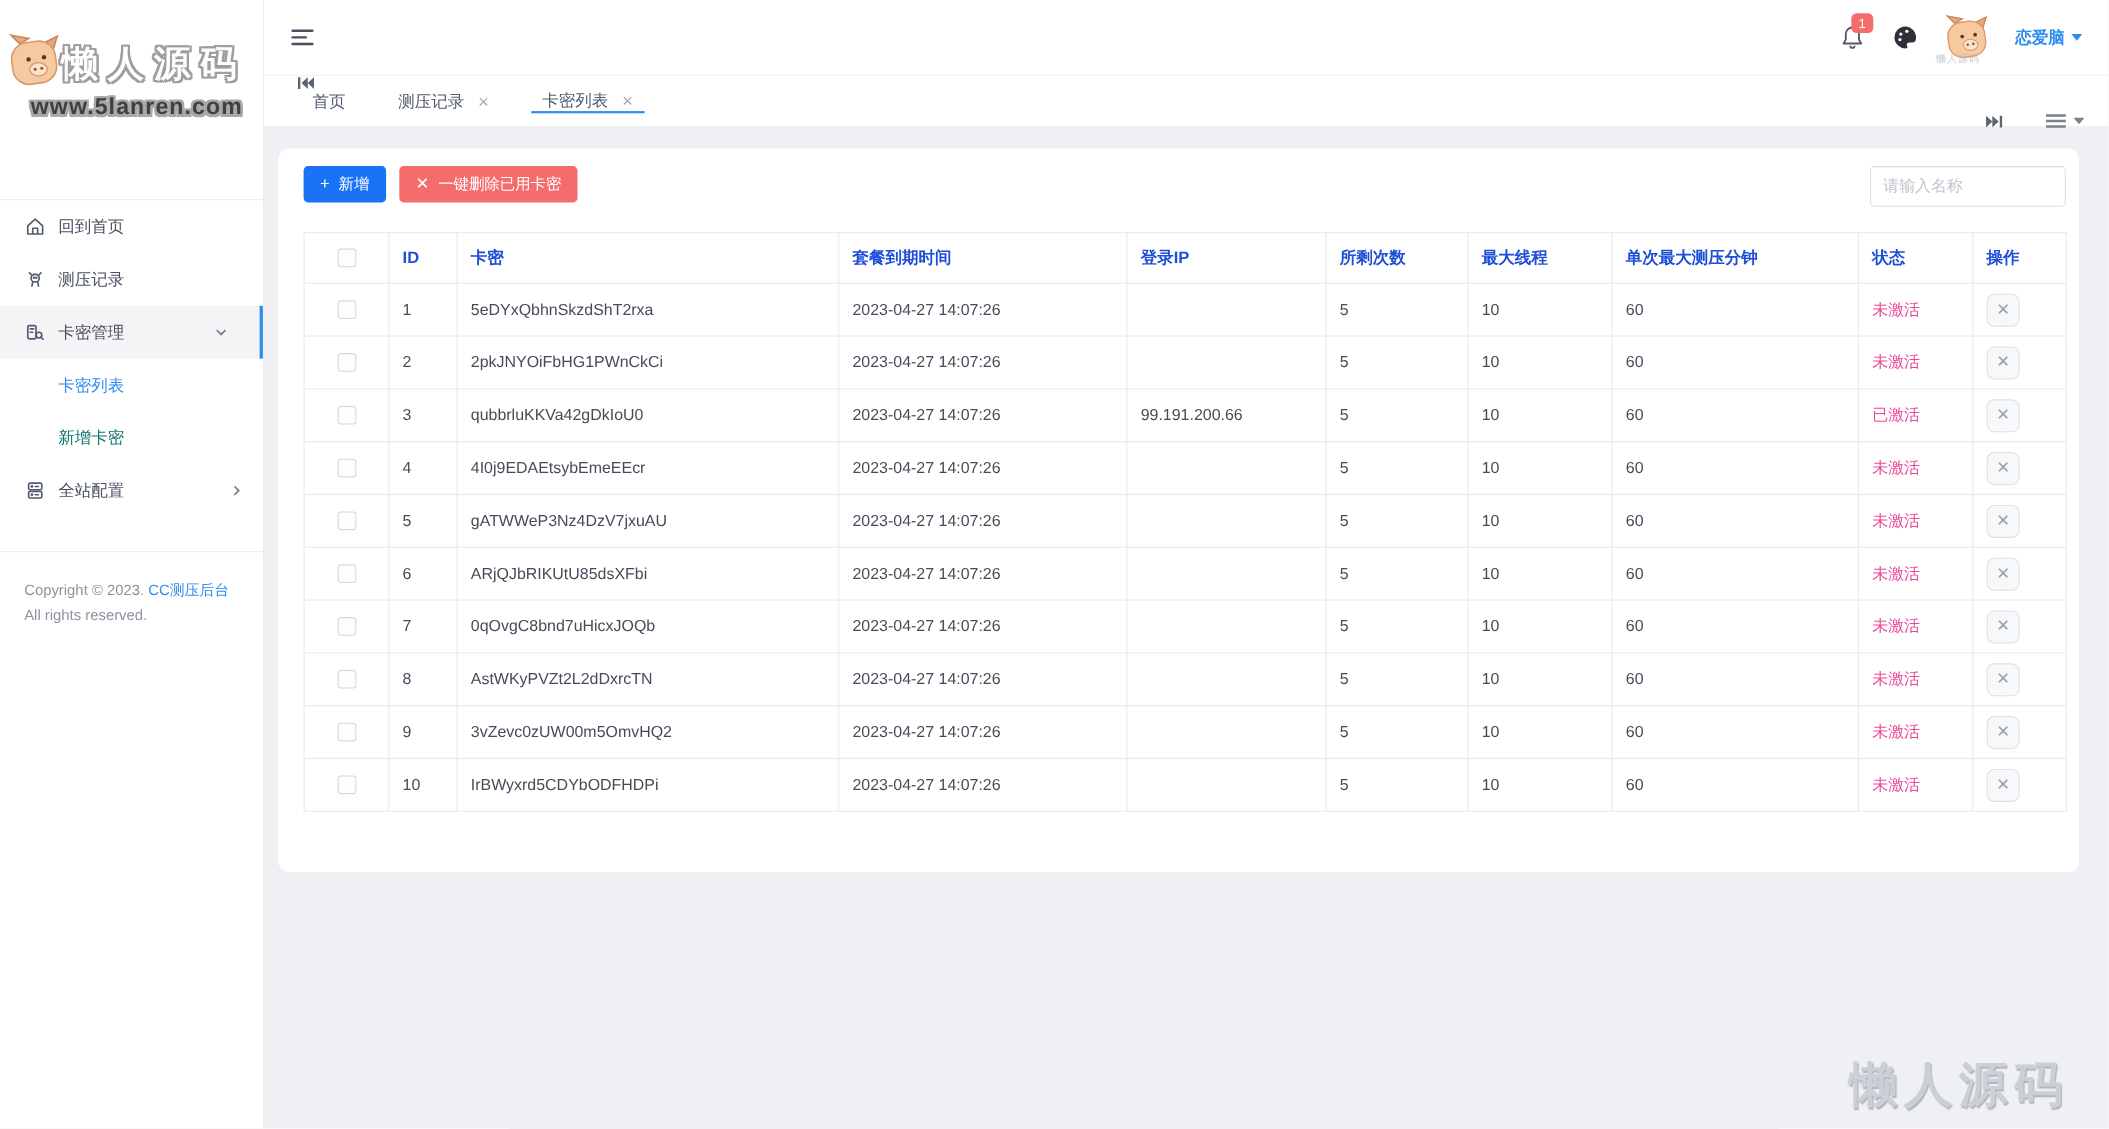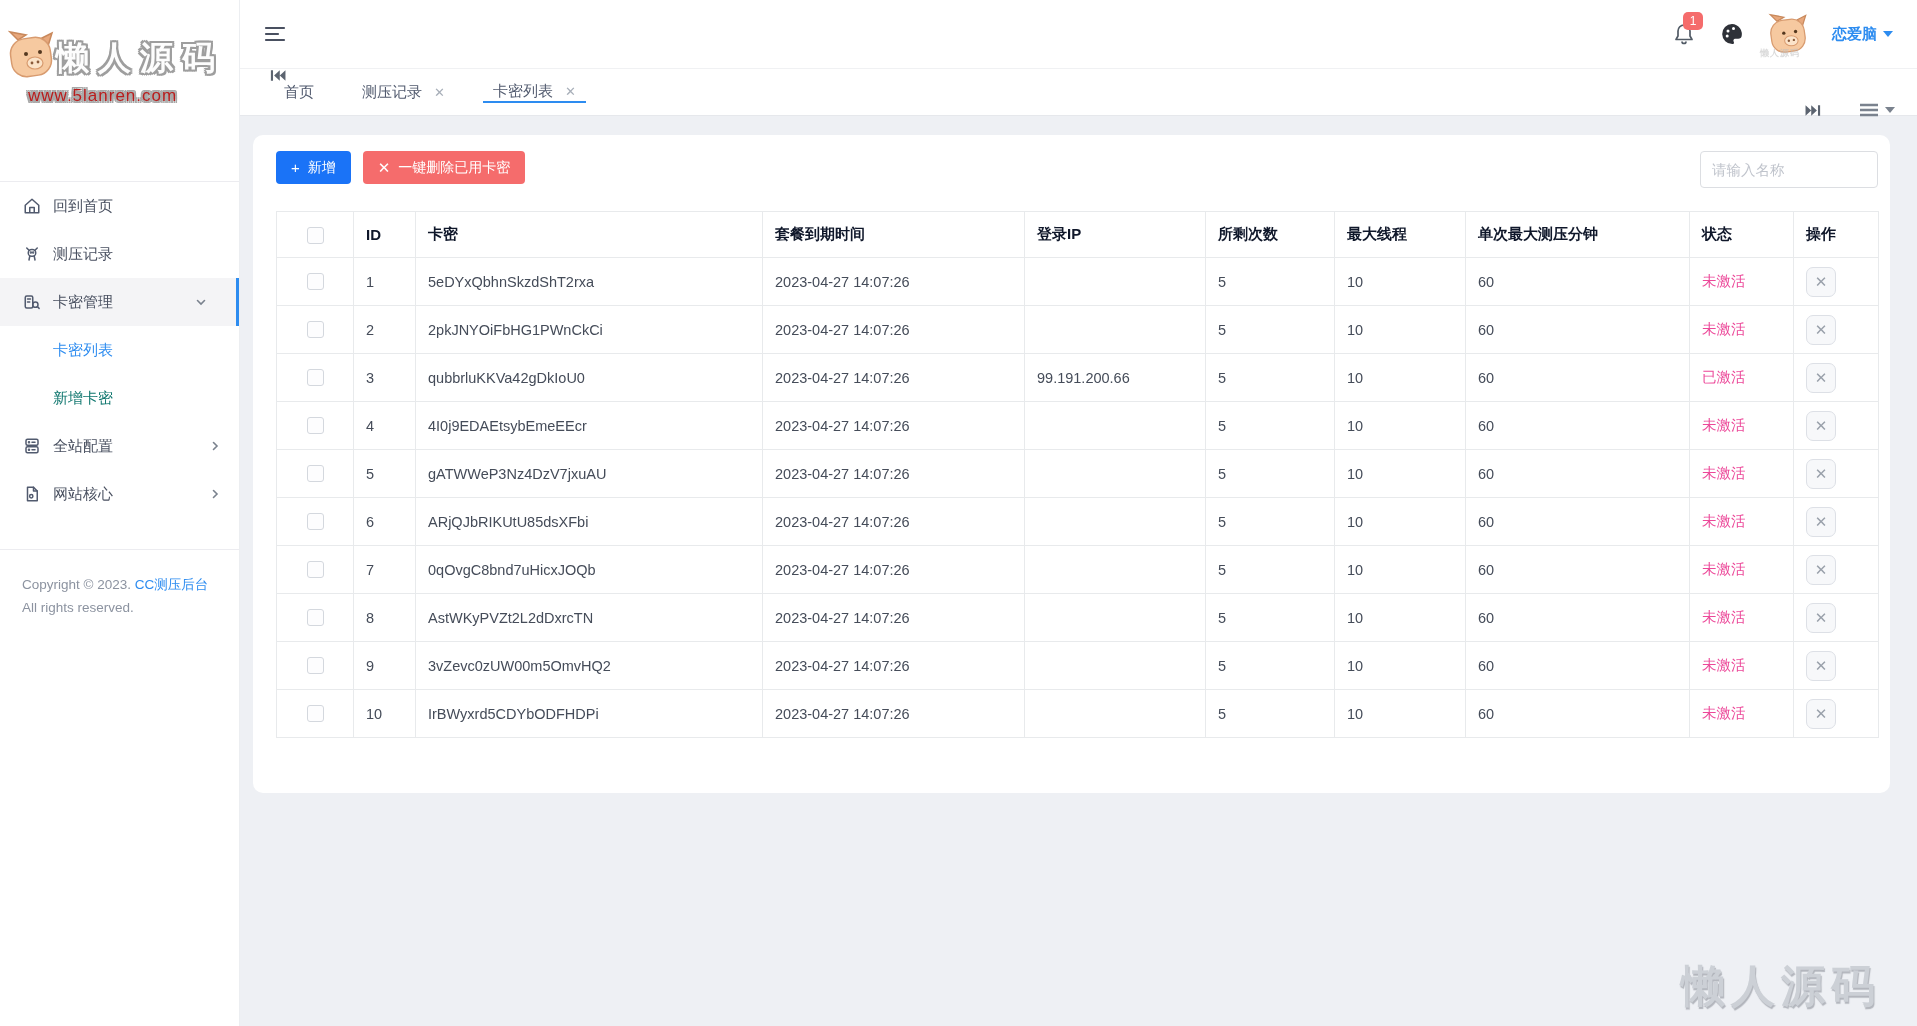--- a/index.html
+++ b/index.html
@@ -11,22 +11,22 @@
   }
   
   .sidebar { width:240px; flex-shrink:0; background:#fff; border-right:1px solid #eceef1; display:flex; flex-direction:column; }
   .logo-block { height:182px; border-bottom:1px solid #ececf0; position:relative; }
   .logo-pig { position:absolute; left:8px; top:30px; }
   .logo-title {
     position:absolute; left:56px; top:36px; font-size:33px; font-weight:bold; letter-spacing:9px;
     color:#fdfdfd; text-shadow:-2px -2px 0 #9e9e9e, 2px -2px 0 #9e9e9e, -2px 2px 0 #9e9e9e, 2px 2px 0 #9e9e9e, 0 2px 0 #9e9e9e, 2px 0 0 #9e9e9e, 0 -2px 0 #9e9e9e, -2px 0 0 #9e9e9e;
   }
   .logo-sub {
-    position:absolute; left:28px; top:86px; font-size:17px; font-weight:normal; letter-spacing:1px;
-    color:#b91c1c; text-shadow:-2px -2px 0 #a8a8a8, 2px -2px 0 #a8a8a8, -2px 2px 0 #a8a8a8, 2px 2px 0 #a8a8a8, 0 2px 0 #a8a8a8, 2px 0 0 #a8a8a8, 0 -2px 0 #a8a8a8, -2px 0 0 #a8a8a8;
+    position:absolute; left:28px; top:86px; font-size:21px; font-weight:bold; letter-spacing:1px;
+    color:#404040; text-shadow:-2px -2px 0 #a8a8a8, 2px -2px 0 #a8a8a8, -2px 2px 0 #a8a8a8, 2px 2px 0 #a8a8a8, 0 2px 0 #a8a8a8, 2px 0 0 #a8a8a8, 0 -2px 0 #a8a8a8, -2px 0 0 #a8a8a8;
   }
   .menu { padding-top:0; }
   .menu-item { height:48px; display:flex; align-items:center; padding:0 18px 0 22px; font-size:15px; color:#495060; cursor:pointer; }
   .menu-item .mi-icon { width:20px; height:20px; margin-right:11px; display:flex; align-items:center; justify-content:center; }
   .menu-item .chev { margin-left:auto; display:flex; }
   .menu-item.active-parent { background:#f4f4f6; border-right:3px solid #2d8cf0; padding-right:29px; }
   .sub-item { height:48px; display:flex; align-items:center; padding-left:53px; font-size:15px; color:#0f766e; cursor:pointer; }
   .sub-item.active { color:#2d8cf0; }
   .side-footer { margin-top:31px; border-top:1px solid #ececf0; padding:24px 7px 0 22px; font-size:13.5px; color:#8c93a0; line-height:1.7; }
   .side-footer a { color:#2d8cf0; text-decoration:none; }
@@ -57,21 +57,21 @@
   .toolbar { display:flex; align-items:flex-start; }
   .btn { height:33px; border:none; border-radius:4px; color:#fff; font-size:14px; padding:0 15px; display:inline-flex; align-items:center; gap:8px; cursor:pointer; font-family:inherit; }
   .btn-blue { background:#1a73f7; }
   .btn-red { background:#f56c6c; margin-left:12px; }
   .btn .glyph { font-size:15px; line-height:1; }
   .search-input { margin-left:auto; width:178px; height:37px; border:1px solid #dcdee2; border-radius:4px; font-size:14.5px; padding:0 11px; color:#a21caf; outline:none; font-family:inherit; background:#fff; }
   .search-input::placeholder { color:#c0c4cc; }
   
   .data-table { border-collapse:collapse; table-layout:fixed; width:1602px; margin-top:23px; }
   .data-table th, .data-table td { border:1px solid #e8eaec; padding:0 12px; text-align:left; overflow:hidden; white-space:nowrap; }
-  .data-table th { height:46px; font-size:15px; font-weight:bold; color:#0f172a; }
+  .data-table th { height:46px; font-size:15px; font-weight:bold; color:#1d4ed8; }
   .data-table td { height:48px; font-size:14.5px; color:#454c59; }
   .c-check { text-align:center !important; padding:0 !important; }
   .cb { width:17px; height:17px; border:1px solid #d4d8de; border-radius:3px; background:#fdfdfe; display:inline-block; vertical-align:middle; cursor:pointer; }
   .status-text { color:#ec4899; }
   .op-btn { width:30px; height:30px; border:1px solid #dde0e6; border-radius:7px; background:#f7f8fa; color:#99a0aa; font-size:15px; line-height:1; cursor:pointer; font-family:inherit; }
   .corner-watermark {
     position:absolute; right:36px; bottom:10px; font-size:44px; font-weight:bold; letter-spacing:6px;
     color:#ccd0d6; text-shadow:1px 2px 1px #b2b5bc, -1px -1px 1px #eef0f4;
   }
   svg { display:block; }
@@ -156,35 +156,20 @@
           </svg>
       </span>
       <span>全站配置</span>
       <span class="chev">
         <svg width="12" height="12" viewBox="0 0 12 12" fill="none" stroke="#7a828e" stroke-width="1.6" stroke-linecap="round">
             <path d="M4.5 2.5 L8 6 L4.5 9.5"></path>
           </svg>
       </span>
     </div>
 
-    <div class="menu-item">
-      <span class="mi-icon">
-        <svg width="18" height="18" viewBox="0 0 24 24" fill="none" stroke="#515a6e" stroke-width="2" stroke-linecap="round" stroke-linejoin="round">
-            <path d="M6 3 H14 L19 8 V21 H6 Z"></path>
-            <path d="M14 3 V8 H19"></path>
-            <circle cx="11" cy="15" r="2.2"></circle>
-          </svg>
-      </span>
-      <span>网站核心</span>
-      <span class="chev">
-        <svg width="12" height="12" viewBox="0 0 12 12" fill="none" stroke="#7a828e" stroke-width="1.6" stroke-linecap="round">
-            <path d="M4.5 2.5 L8 6 L4.5 9.5"></path>
-          </svg>
-      </span>
-    </div>
   </nav>
 
   <div class="side-footer">
     <div><span>Copyright © 2023.</span> <a href="#">CC测压后台</a></div>
     <div>All rights reserved.</div>
   </div>
 </aside>
 
 <div class="main">
 

